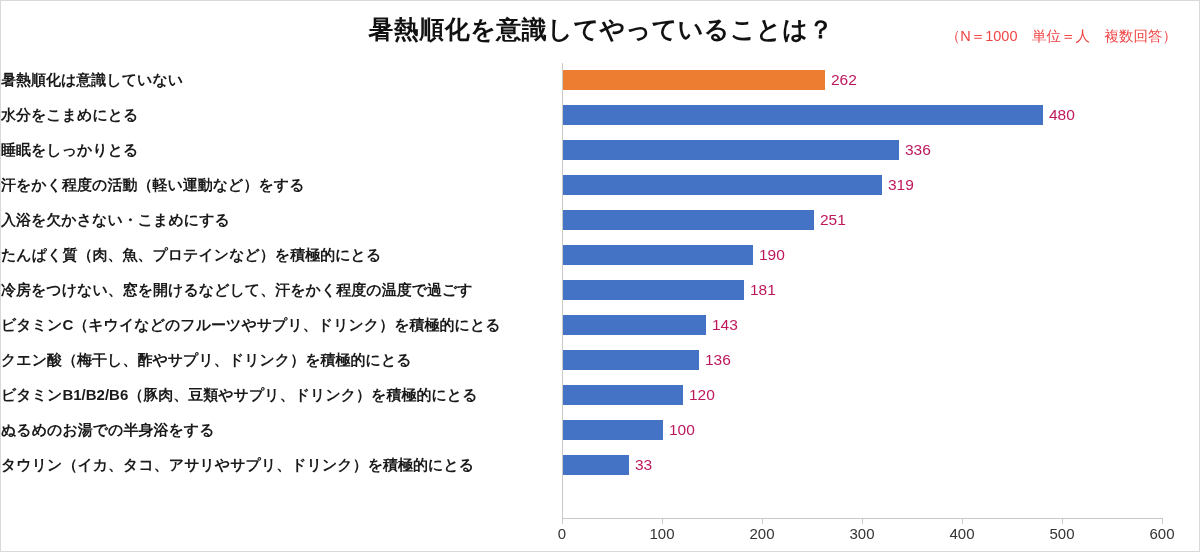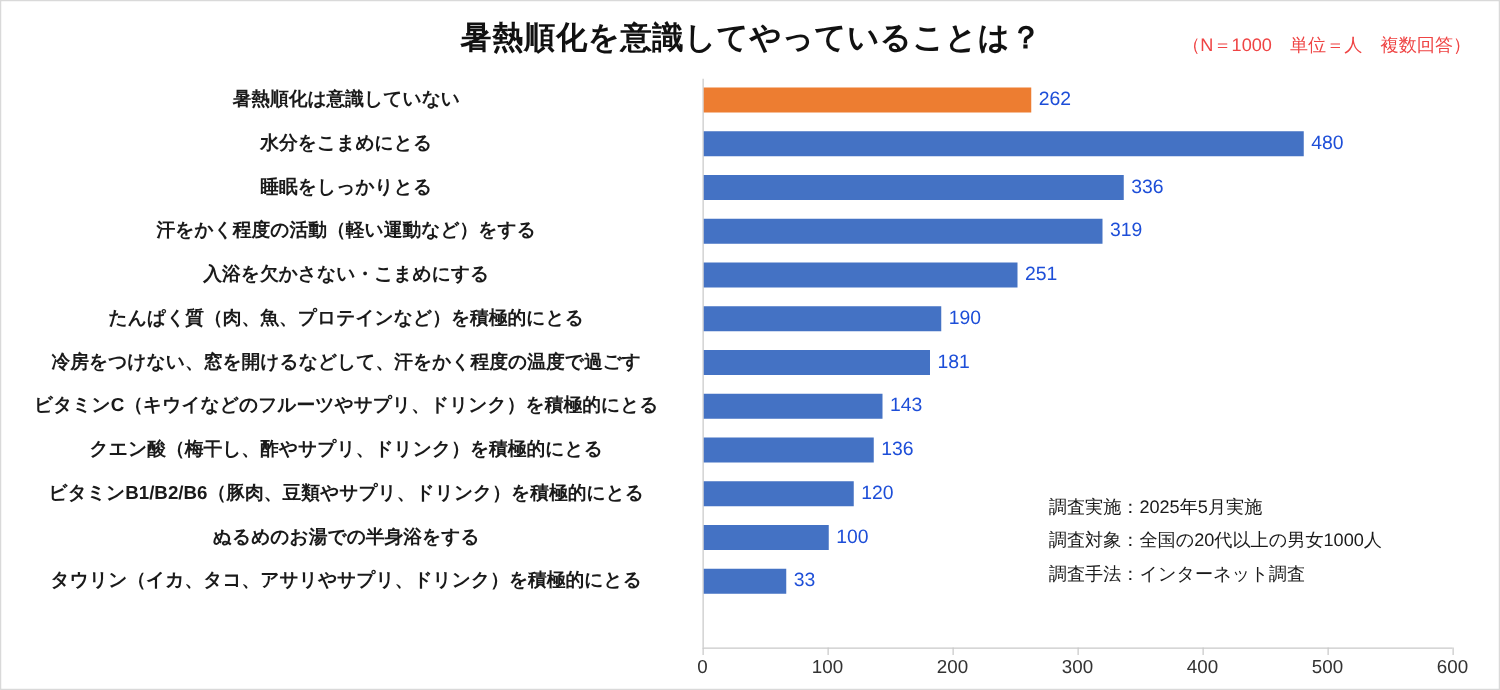--- a/index.html
+++ b/index.html
@@ -97,30 +97,30 @@
   }
   .bar.accent {
     background: #ed7d31;
   }
   .bar-value {
     position: absolute;
     top: 7px;
     height: 20px;
     line-height: 20px;
     font-size: 15.5px;
-    color: #1d4ed8;
+    color: #be185d;
     white-space: nowrap;
     text-align: right;
   }
   .cat-label {
     position: absolute;
     right: 0;
     top: 5px;
     width: 552px;
-    text-align: center;
+    text-align: left;
     font-size: 15px;
     font-weight: bold;
     color: #1a1a1a;
     line-height: 24px;
     white-space: nowrap;
   }
   .cat-labels {
     position: absolute;
     left: 0;
     top: 62px;
@@ -255,19 +255,14 @@
         <div class="ticklabel" style="left: 300px;">300</div>
         <div class="tick" style="left: 400px;"></div>
         <div class="ticklabel" style="left: 400px;">400</div>
         <div class="tick" style="left: 500px;"></div>
         <div class="ticklabel" style="left: 500px;">500</div>
         <div class="tick" style="left: 600px;"></div>
         <div class="ticklabel" style="left: 600px;">600</div>
       </div>
   </div>
 
-  <div class="survey-notes" id="survey-notes">
-      <div>調査実施：2025年5月実施</div>
-      <div>調査対象：全国の20代以上の男女1000人</div>
-      <div>調査手法：インターネット調査</div>
-    </div>
 
 </div>
 
 </body></html>

